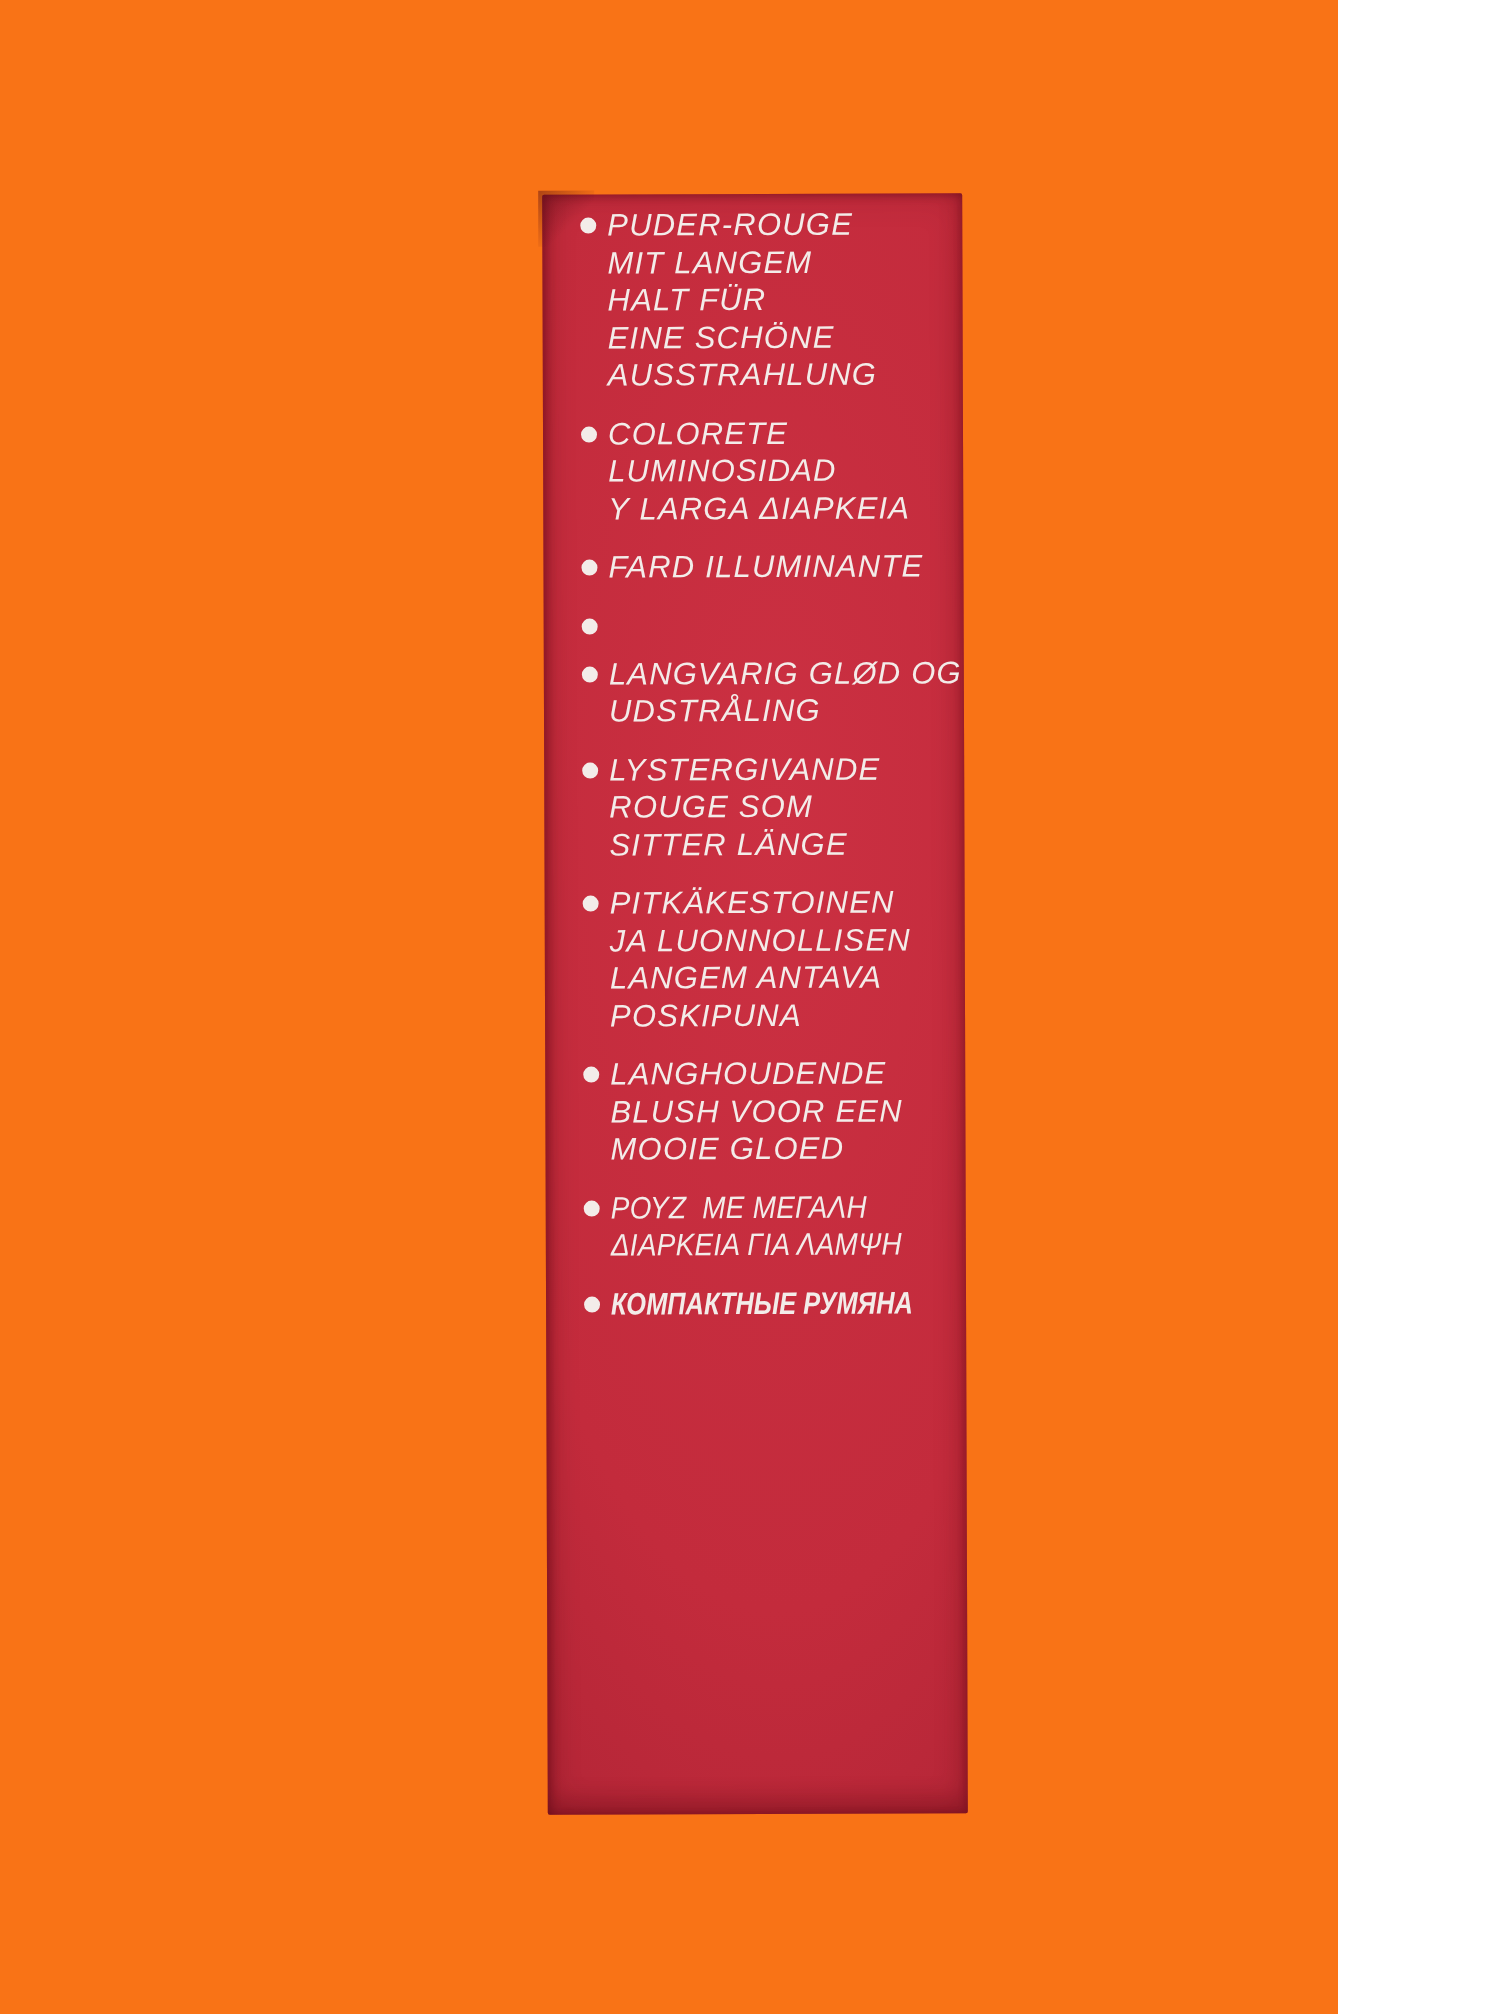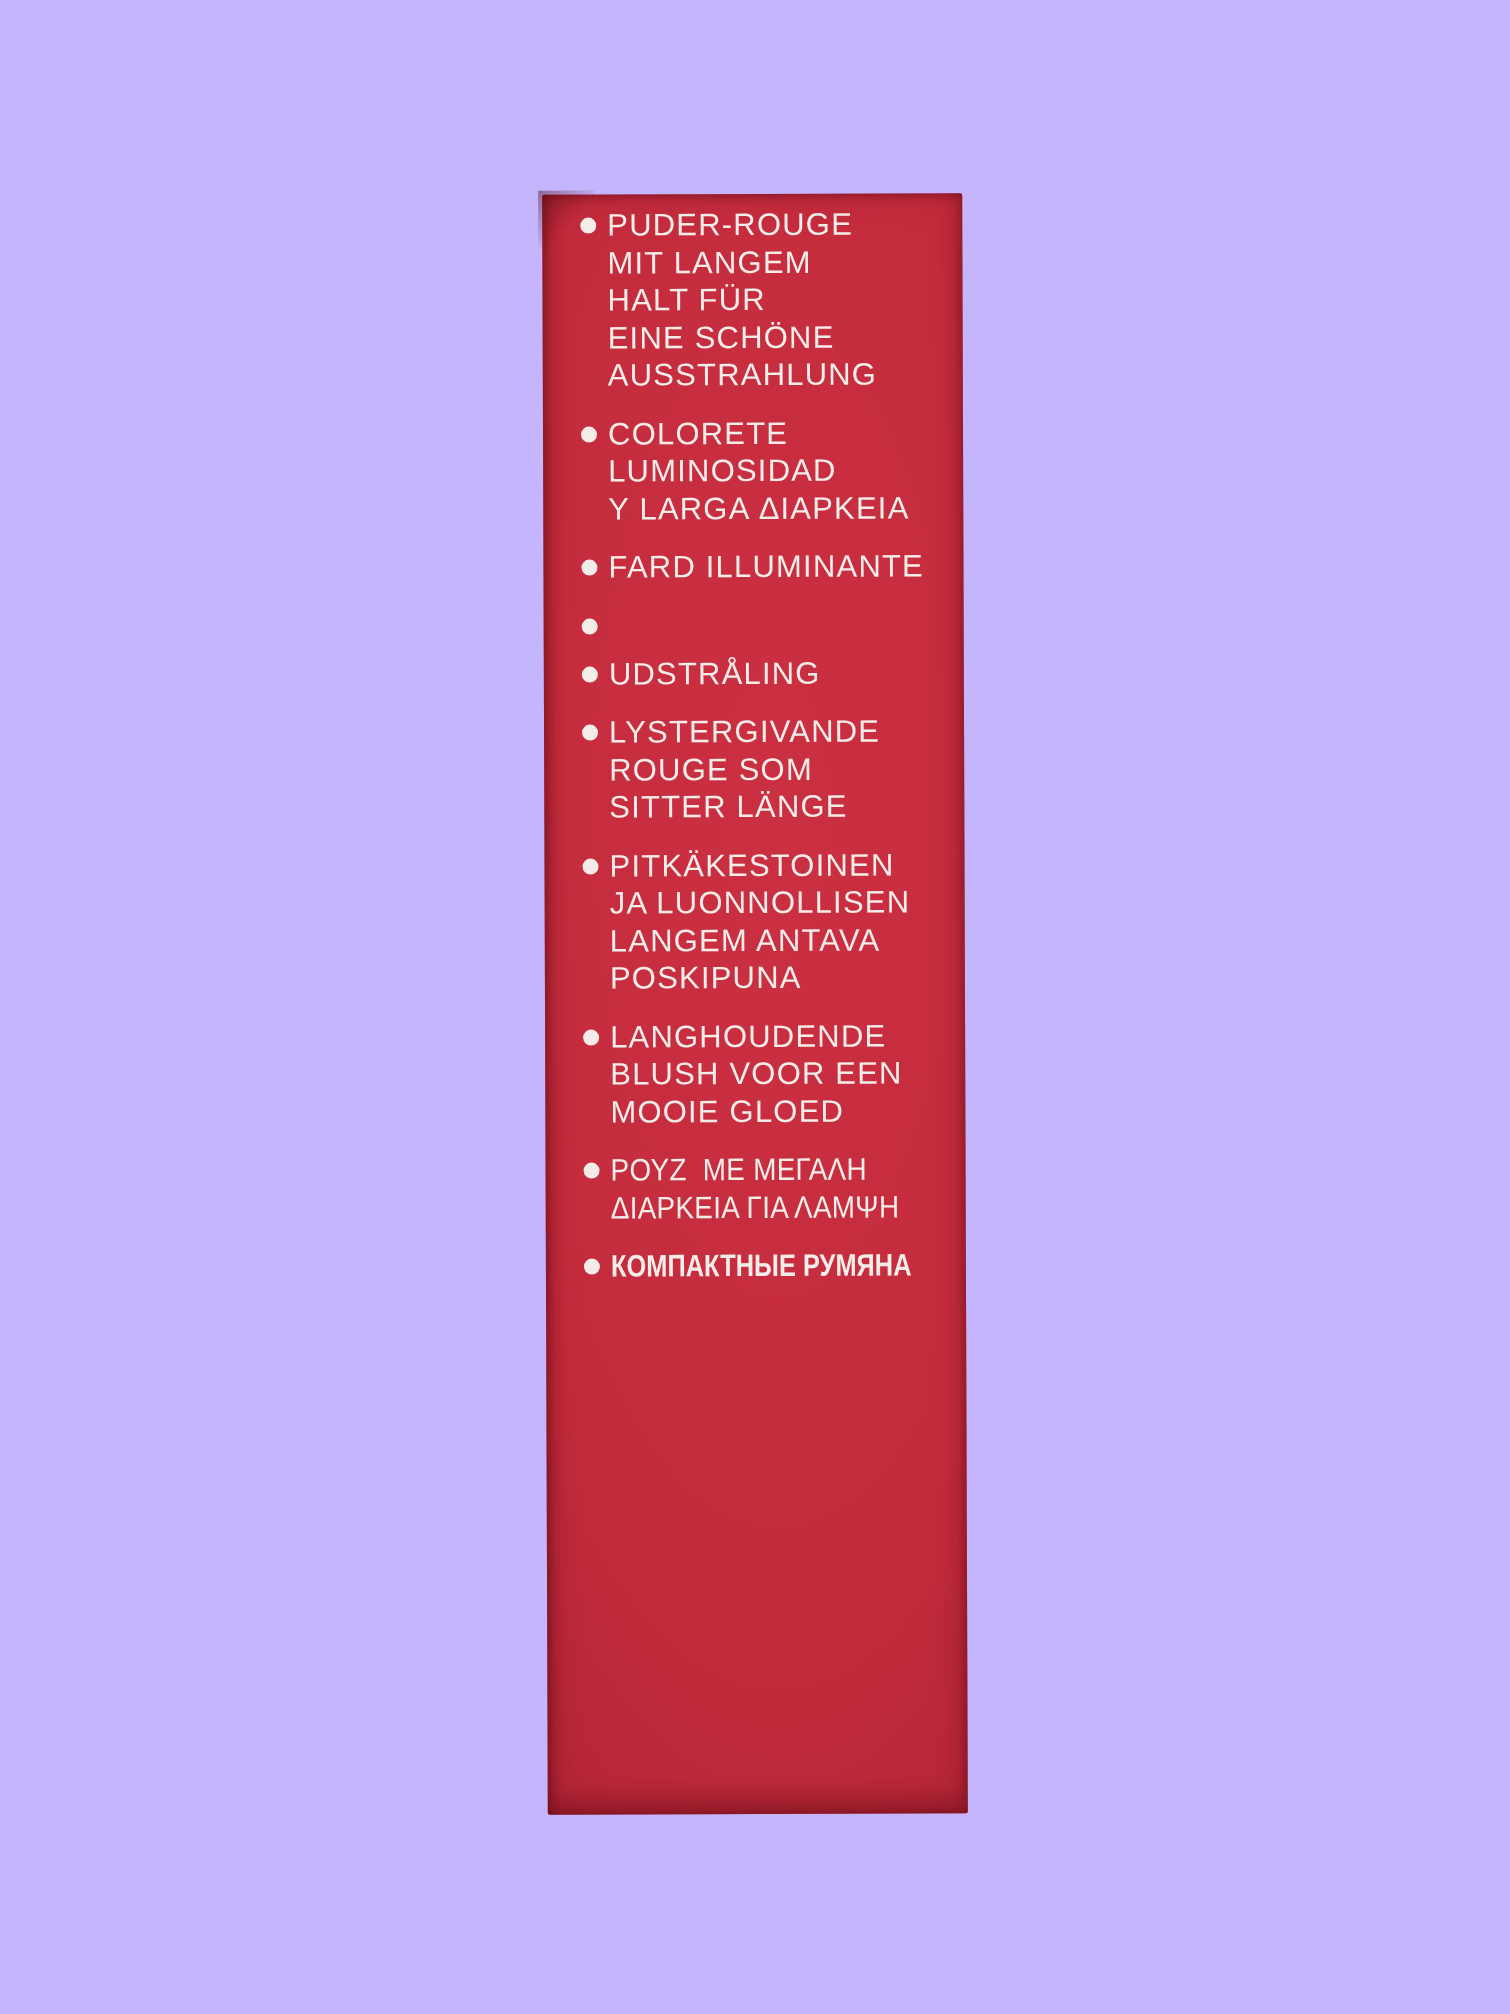--- a/index.html
+++ b/index.html
@@ -3,24 +3,25 @@
 <meta charset="utf-8">
 <style>
   html, body {
     margin: 0;
     padding: 0;
     background: #ffffff;
     font-family: "Liberation Sans", "DejaVu Sans", sans-serif;
   }
   .stage {
     position: relative;
-    width: 1510px;
+    width: 1338px;
     height: 2014px;
-    background: #c4b5fd;
+    background: #f97316;
     overflow: hidden;
+    font-style: italic;
   }
   .box-panel {
     position: absolute;
     left: 545px;
     top: 194px;
     width: 420px;
     height: 1620px;
     background:
       radial-gradient(ellipse 130% 90% at 55% 38%,
         var(--panel-red-light) 0%,
@@ -116,20 +117,21 @@
           <div class="lines">
             <div class="line">FARD ILLUMINANTE</div>
           </div>
         </li>
         <li class="bullet-item style-default">
           <span class="dot"></span>
         </li>
         <li class="bullet-item style-default">
           <span class="dot"></span>
           <div class="lines">
+            <div class="line">LANGVARIG GLØD OG</div>
             <div class="line">UDSTRÅLING</div>
           </div>
         </li>
         <li class="bullet-item style-default">
           <span class="dot"></span>
           <div class="lines">
             <div class="line">LYSTERGIVANDE</div>
             <div class="line">ROUGE SOM</div>
             <div class="line">SITTER LÄNGE</div>
           </div>

